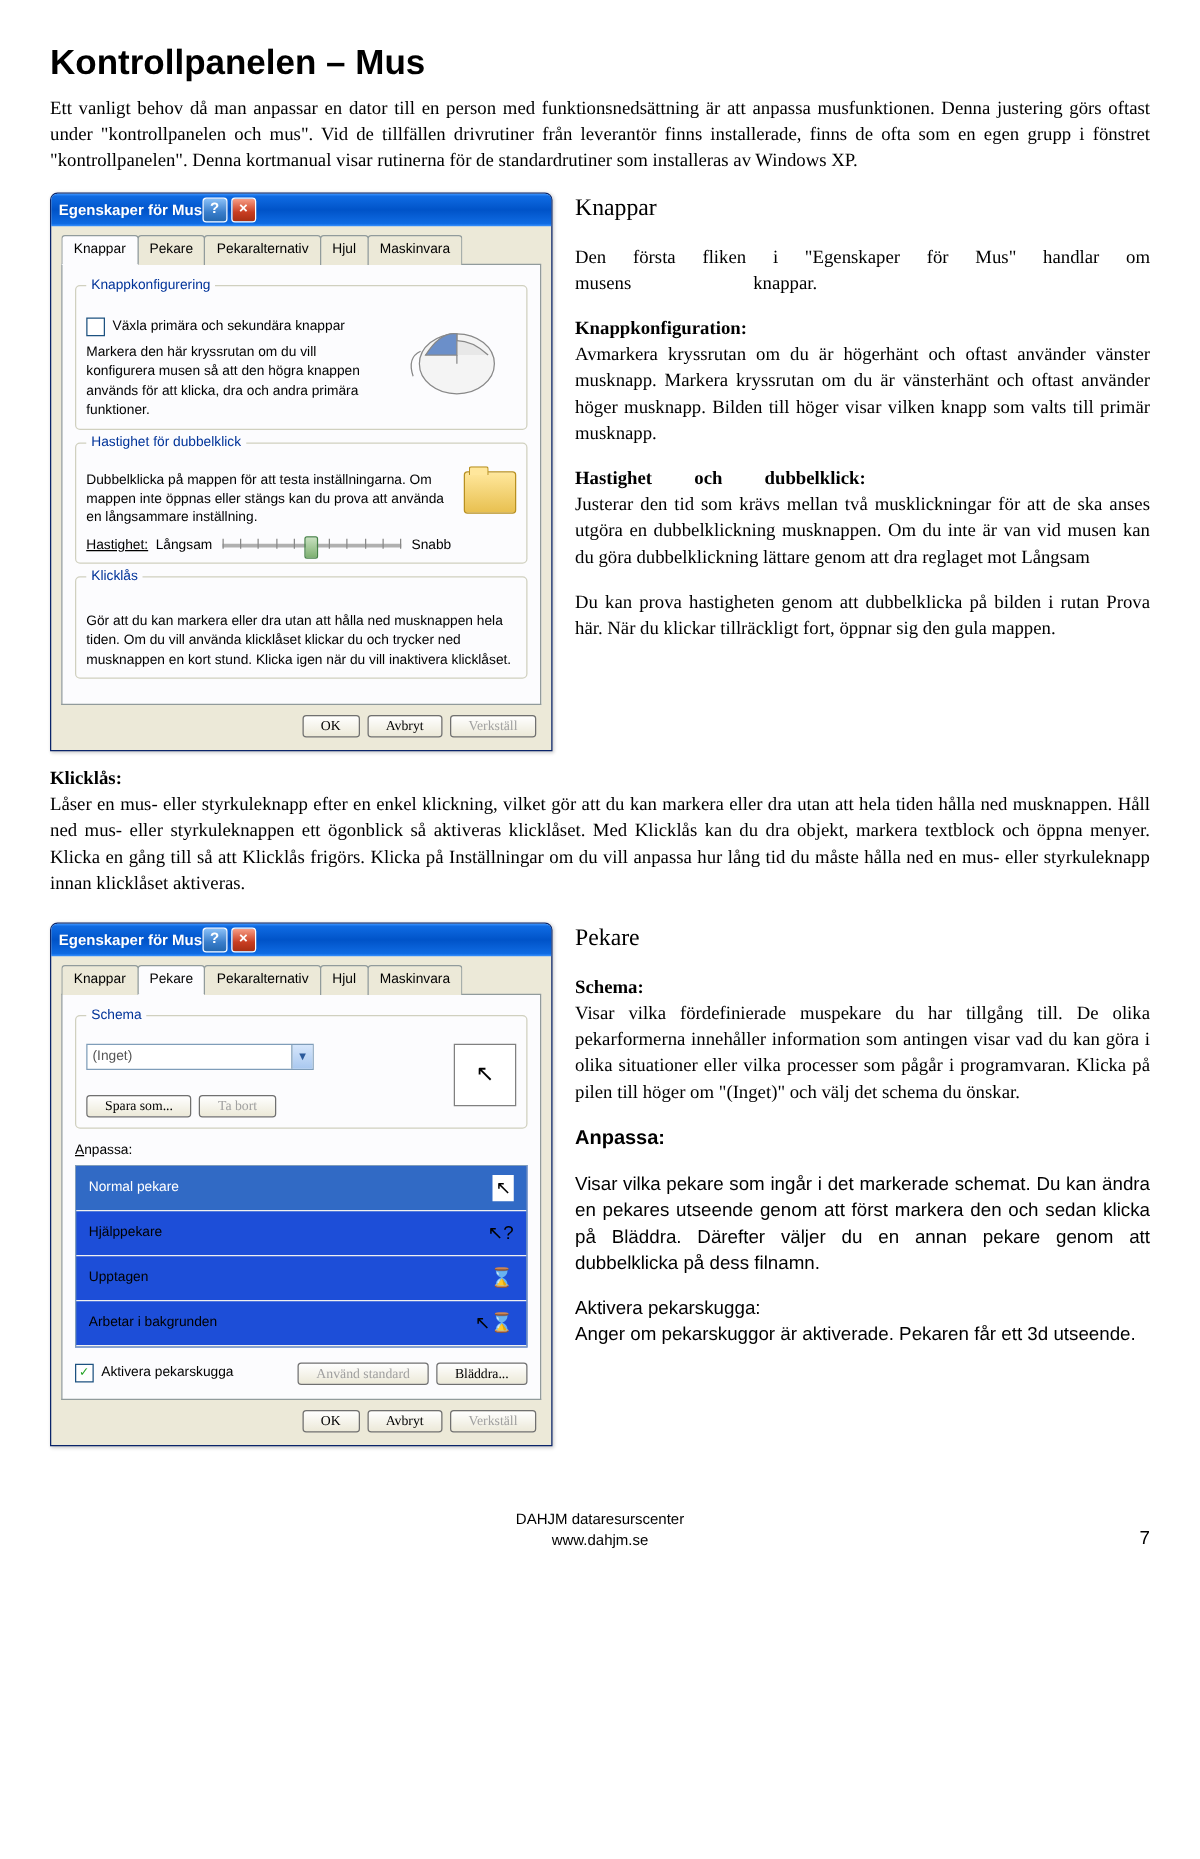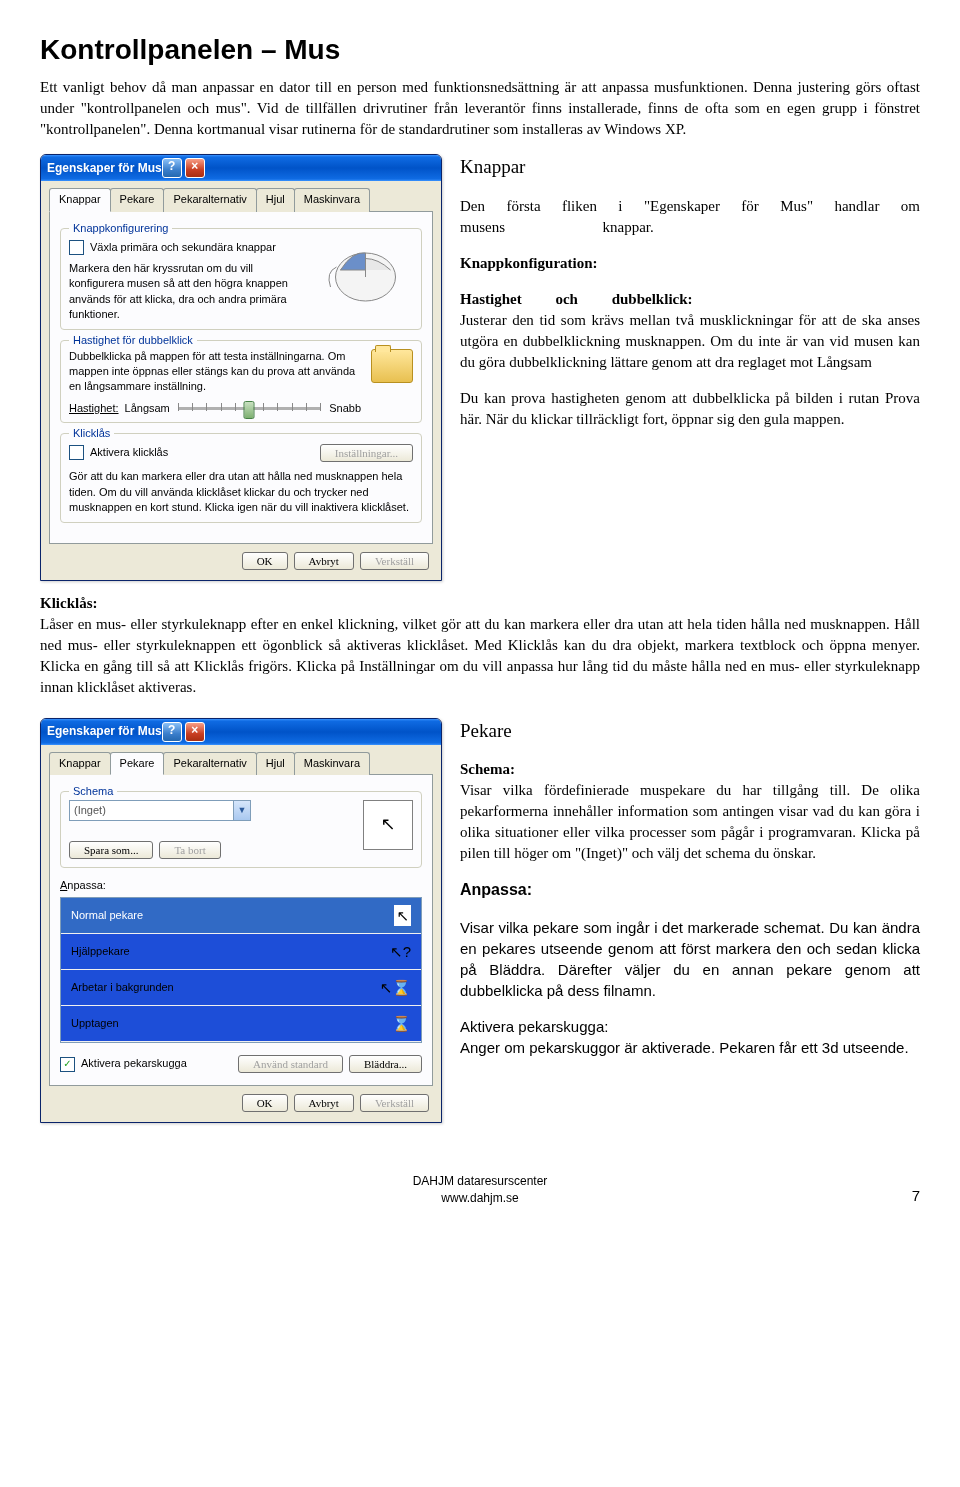--- a/index.html
+++ b/index.html
@@ -110,21 +110,21 @@
   .xp-tab-pane {
     background: #fcfcfe;
     border: 1px solid #919b9c;
     border-top: none;
     padding: 10px;
   }
   .xp-group {
     border: 1px solid #d0d0bf;
     border-radius: 4px;
     margin: 6px 0 10px 0;
-    padding: 8px 8px 6px 8px;
+    padding: 22px 8px 6px 8px;
     position: relative;
   }
   .xp-group-title {
     position: absolute;
     top: -8px;
     left: 8px;
     background: #fcfcfe;
     color: #003399;
     padding: 0 4px;
     font-size: 11px;
@@ -315,45 +315,39 @@
                 </div>
                 <span class="xp-label">Snabb</span>
               </div>
             </div>
             <div class="folder-icon"></div>
           </div>
         </div>
 
         <div class="xp-group">
           <div class="xp-group-title">Klicklås</div>
-          <div style="display:flex;align-items:center;justify-content:space-between">
-            <div class="xp-checkbox-row">
-              <span class="xp-checkbox"></span>
-              <span>Aktivera klicklås</span>
-            </div>
-            <button class="xp-button disabled">Inställningar...</button>
-          </div>
           <div class="xp-label" style="margin-top:6px">Gör att du kan markera eller dra utan att hålla ned musknappen hela tiden. Om du vill använda klicklåset klickar du och trycker ned musknappen en kort stund. Klicka igen när du vill inaktivera klicklåset.</div>
         </div>
       </div>
       <div class="xp-bottom-buttons">
         <button class="xp-button">OK</button>
         <button class="xp-button">Avbryt</button>
         <button class="xp-button disabled">Verkställ</button>
       </div>
     </div>
   </div>
 
   <div class="col-text">
     <p class="section-heading">Knappar</p>
     <p style="text-align:justify">
       <span>Den första fliken i "Egenskaper för Mus" handlar om musens</span>&nbsp;&nbsp;&nbsp;&nbsp;&nbsp;&nbsp;&nbsp;&nbsp;&nbsp;&nbsp;&nbsp;&nbsp;&nbsp;&nbsp;&nbsp;&nbsp;&nbsp;&nbsp;&nbsp;&nbsp;&nbsp;&nbsp;&nbsp;&nbsp;&nbsp;&nbsp;<span>knappar.</span>
     </p>
     <p>
       <span class="bold-label">Knappkonfiguration:</span><br>
+      <span>Avmarkera kryssrutan om du är högerhänt och oftast använder vänster musknapp. Markera kryssrutan om du är vänsterhänt och oftast använder höger musknapp. Bilden till höger visar vilken knapp som valts till primär musknapp.</span>
     </p>
     <p>
       <span class="bold-label">Hastighet</span>
       &nbsp;&nbsp;&nbsp;&nbsp;&nbsp;&nbsp;&nbsp;&nbsp;<span class="bold-label">och</span>&nbsp;&nbsp;&nbsp;&nbsp;&nbsp;&nbsp;&nbsp;&nbsp;
       <span class="bold-label">dubbelklick:</span><br>
       <span>Justerar den tid som krävs mellan två musklickningar för att de ska anses utgöra en dubbelklickning musknappen. Om du inte är van vid musen kan du göra dubbelklickning lättare genom att dra reglaget mot Långsam</span>
     </p>
     <p>Du kan prova hastigheten genom att dubbelklicka på bilden i rutan Prova här. När du klickar tillräckligt fort, öppnar sig den gula mappen.</p>
   </div>
 </div>
@@ -403,26 +397,26 @@
         <div class="cursor-list">
           <div class="cursor-row">
             <span>Normal pekare</span>
             <span class="cursor-glyph">↖</span>
           </div>
           <div class="cursor-row">
             <span>Hjälppekare</span>
             <span class="cursor-glyph">↖?</span>
           </div>
           <div class="cursor-row">
+            <span>Upptagen</span>
+            <span class="cursor-glyph">⌛</span>
+          </div>
+          <div class="cursor-row">
             <span>Arbetar i bakgrunden</span>
             <span class="cursor-glyph">↖⌛</span>
-          </div>
-          <div class="cursor-row">
-            <span>Upptagen</span>
-            <span class="cursor-glyph">⌛</span>
           </div>
         </div>
 
         <div style="display:flex;align-items:center;justify-content:space-between;margin-top:10px">
           <div class="xp-checkbox-row">
             <span class="xp-checkbox">✓</span>
             <span>Aktivera pekarskugga</span>
           </div>
           <div style="display:flex;gap:6px">
             <button class="xp-button disabled">Använd standard</button>

